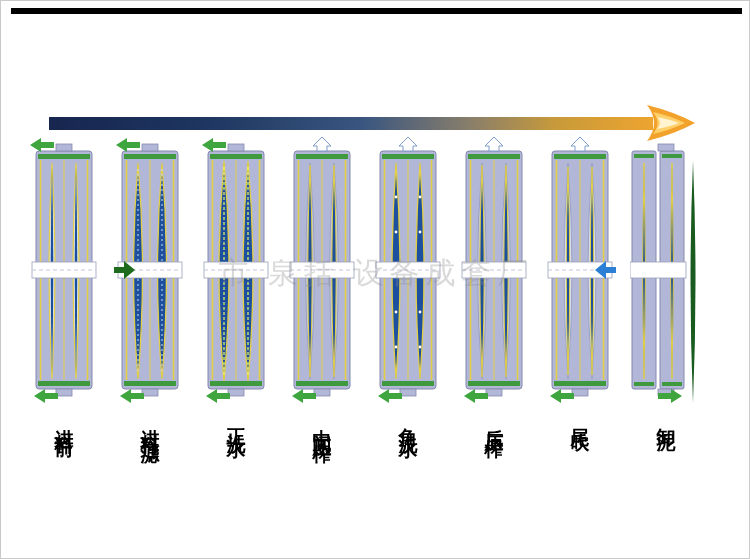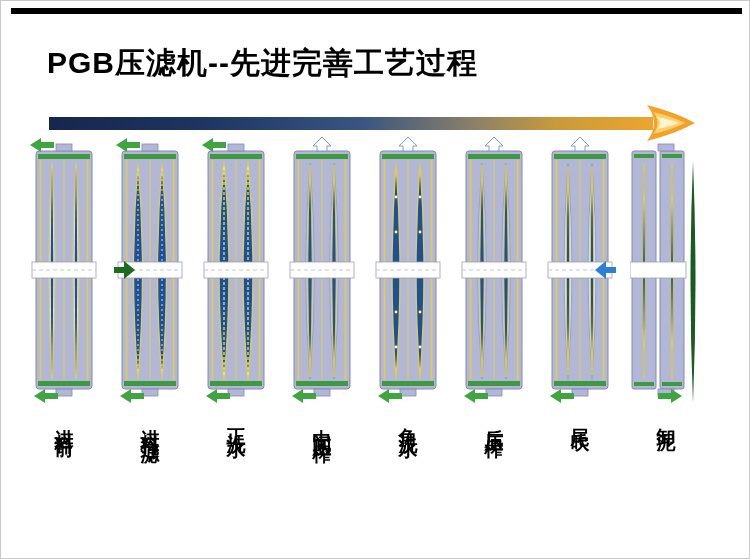--- a/index.html
+++ b/index.html
@@ -40,21 +40,20 @@
     font-family:"Liberation Serif", serif;
   }
 </style>
 </head>
 <body>
 
 <div class="page">
 
   <div class="top-bar"></div>
 
-  <div class="title">PGB压滤机--先进完善工艺过程</div>
 
   <div class="grad-wrap">
     <div class="grad-bar"></div>
     <svg class="grad-head" width="52" height="40" viewBox="0 0 52 40">
       <path d="M2 2 Q 30 9 50 20 Q 30 31 2 38 Q 16 20 2 2 Z" fill="#f2a12b"></path>
       <path d="M8 9 Q 26 13 40 20 Q 26 27 8 31 Q 17 20 8 9 Z" fill="#ffd06a"></path>
       <path d="M12 14 Q 25 16.5 34 20 Q 25 23.5 12 26 Q 18 20 12 14 Z" fill="#fff3d0"></path>
     </svg>
   </div>
 
@@ -223,14 +222,15 @@
           <rect x="0" y="125" width="56" height="16" fill="#ffffff" stroke="#9aa0b8" stroke-width="0.8"></rect>
           <path d="M63 24 Q 68 145.0 63 266 Q 58 145.0 63 24 Z" fill="#1a5c20"></path>
           <rect x="28" y="7" width="16" height="7" fill="#b3b7d7" stroke="#8489ae" stroke-width="0.8"></rect>
           <rect x="28" y="252" width="16" height="7" fill="#b3b7d7" stroke="#8489ae" stroke-width="0.8"></rect>
           <polygon points="28,256 41,256 41,252 52,259 41,266 41,262 28,262" fill="#3fa53f"></polygon>
         </svg>
         <div class="stage-label">卸泥</div>
       </div>
     </div>
 
+  <div class="watermark">市 泉括 设备成套厂</div>
 
 </div>
 
 </body></html>

